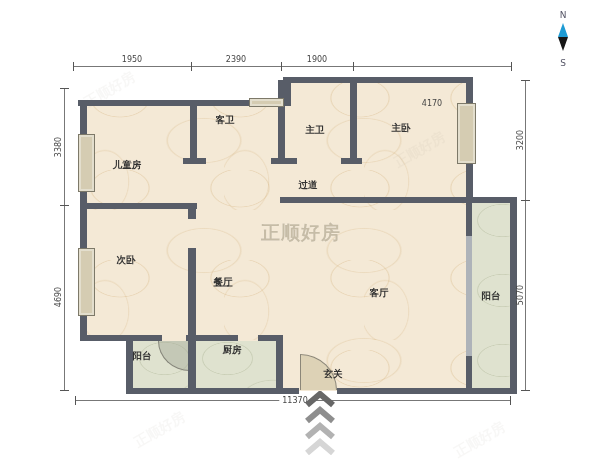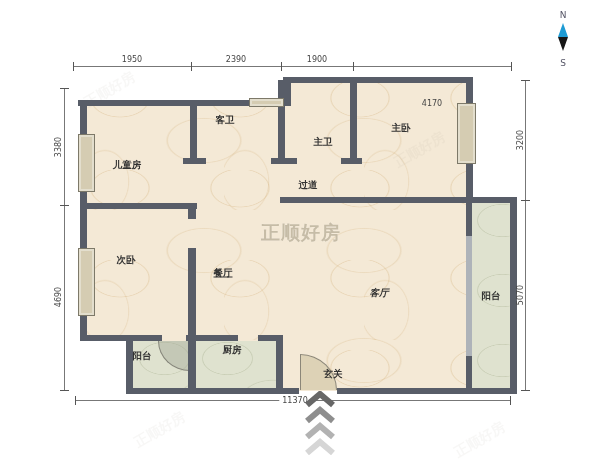--- a/index.html
+++ b/index.html
@@ -113,26 +113,26 @@
   <div class="wall" style="left:466px;top:356px;width:6px;height:32px;"></div>
   <div class="strip" style="left:466px;top:236px;width:6px;height:120px;"></div>
 
   <div class="window" style="left:78px;top:134px;width:17px;height:58px;"></div>
   <div class="window" style="left:78px;top:248px;width:17px;height:68px;"></div>
   <div class="window" style="left:249px;top:98px;width:35px;height:9px;"></div>
   <div class="window" style="left:457px;top:103px;width:19px;height:61px;"></div>
 
   <span class="room-label" style="left:127px;top:165px;">儿童房</span>
   <span class="room-label" style="left:225px;top:120px;">客卫</span>
-  <span class="room-label" style="left:323px;top:130px;margin-top:12px;">主卫</span>
+  <span class="room-label" style="left:315px;top:130px;">主卫</span>
   <span class="room-label" style="left:401px;top:128px;">主卧</span>
   <span class="room-label" style="left:308px;top:185px;font-family:Liberation Mono, monospace;">过道</span>
   <span class="room-label" style="left:126px;top:260px;">次卧</span>
-  <span class="room-label" style="left:223px;top:273px;text-decoration:underline;">餐厅</span>
-  <span class="room-label" style="left:379px;top:293px;font-style:italic;">客厅</span>
+  <span class="room-label" style="left:223px;top:282px;text-decoration:underline;">餐厅</span>
+  <span class="room-label" style="left:379px;top:293px;">客厅</span>
   <span class="room-label" style="left:491px;top:296px;">阳台</span>
   <span class="room-label" style="left:142px;top:356px;">阳台</span>
   <span class="room-label" style="left:232px;top:350px;">厨房</span>
   <span class="room-label" style="left:333px;top:374px;">玄关</span>
 
   <div class="dim-line" style="left:73px;top:66px;width:438px;height:1px;"></div>
   <div class="dim-tick" style="left:73px;top:62px;width:1px;height:9px;"></div>
   <div class="dim-tick" style="left:191px;top:62px;width:1px;height:9px;"></div>
   <div class="dim-tick" style="left:281px;top:62px;width:1px;height:9px;"></div>
   <div class="dim-tick" style="left:353px;top:62px;width:1px;height:9px;"></div>

